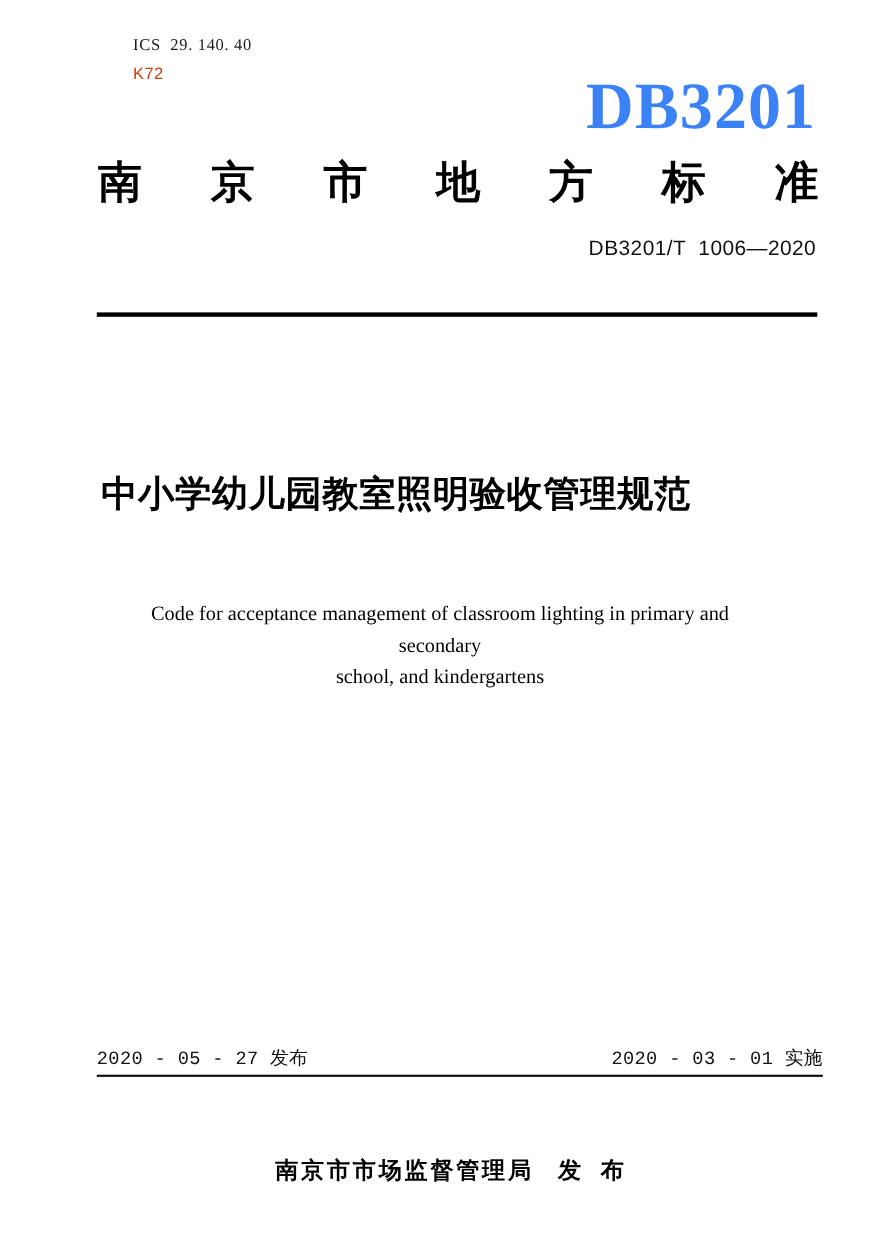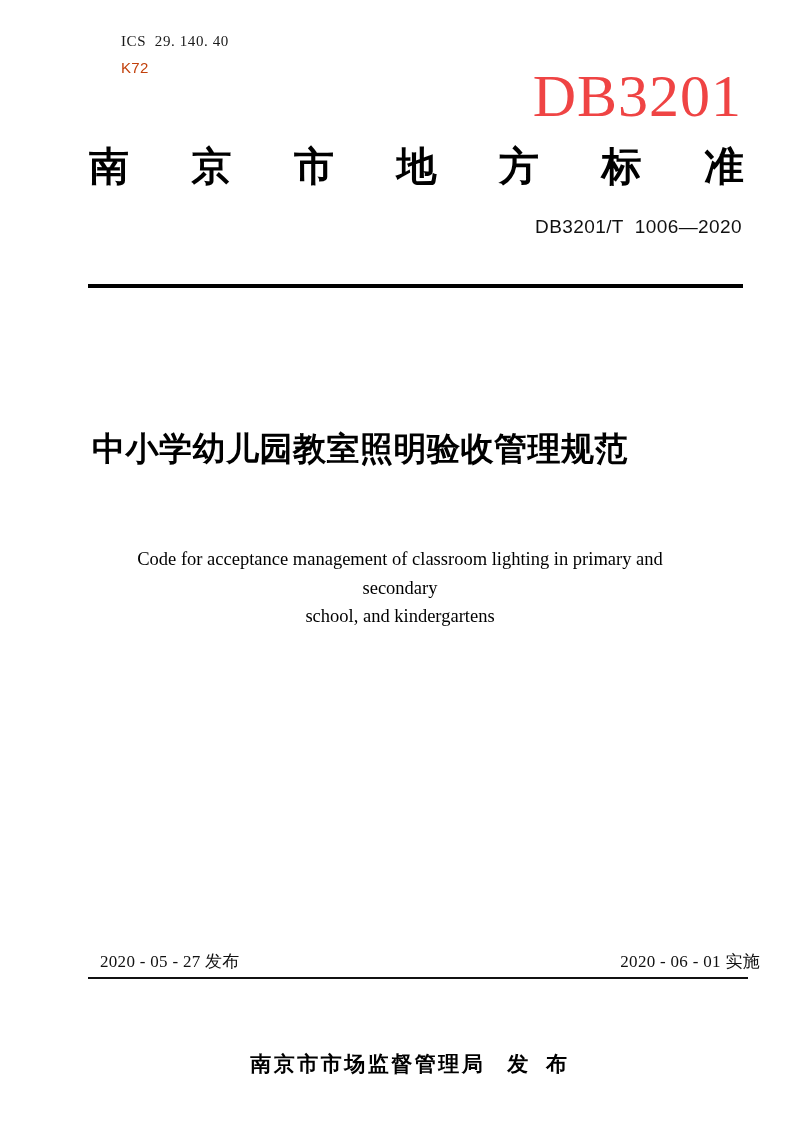--- a/index.html
+++ b/index.html
@@ -42,24 +42,24 @@
     color: #c2410c;
     margin-top: 4px;
   }
 
   
   .std-mark {
     position: absolute;
     right: 58px;
     top: 66px;
     font-family: "Liberation Serif", serif;
-    font-weight: normal;
+    font-weight: bold;
     font-size: 60px;
     letter-spacing: 1px;
-    color: #ef4444;
+    color: #3b82f6;
     line-height: 1;
   }
 
   
   .std-org {
     position: absolute;
     left: 89px;
     top: 143px;
     width: 655px;
     font-family: "Liberation Sans", sans-serif;
@@ -126,26 +126,25 @@
 
   
   .dates {
     position: absolute;
     left: 88px;
     top: 950px;
     width: 660px;
     display: flex;
     justify-content: space-between;
     align-items: flex-end;
-    font-family: Liberation Serif, serif;
+    font-family: Liberation Mono, monospace;
     font-size: 17px;
     letter-spacing: 0.3px;
     color: #111111;
     white-space: pre;
-    margin-left: 12px;
   }
 
   .rule-bottom {
     position: absolute;
     left: 88px;
     top: 977px;
     width: 660px;
     height: 2px;
     background: #111111;
   }
@@ -194,21 +193,21 @@
 
   <div class="title-cn">中小学幼儿园教室照明验收管理规范</div>
 
   <div class="title-en">
     <span class="en-line">Code for acceptance management of classroom lighting in primary and secondary</span>
     <span class="en-line">school, and kindergartens</span>
   </div>
 
   <div class="dates">
     <span>2020 - 05 - 27 发布</span>
-    <span>2020 - 06 - 01 实施</span>
+    <span>2020 - 03 - 01 实施</span>
   </div>
   <div class="rule-bottom"></div>
 
   <div class="issuer">
     <span class="issuer-org">南京市市场监督管理局</span><span class="issuer-verb">发 布</span>
   </div>
 
 </div>
 
 </body></html>

